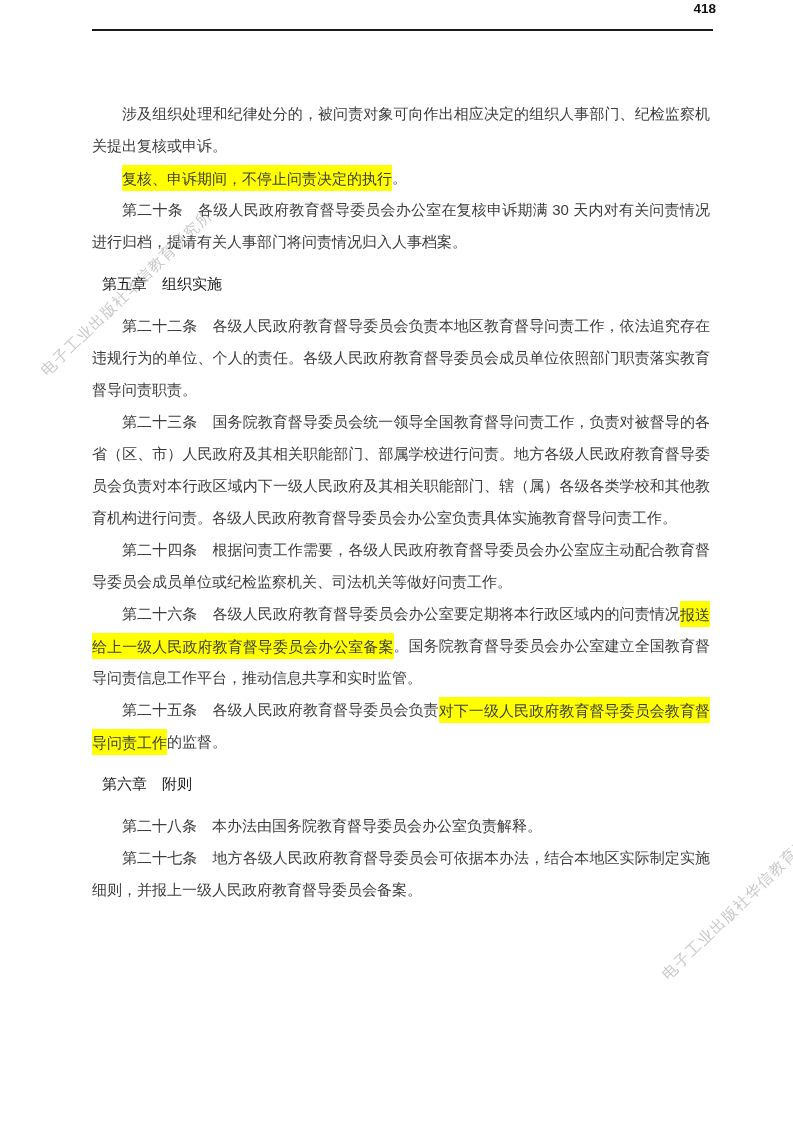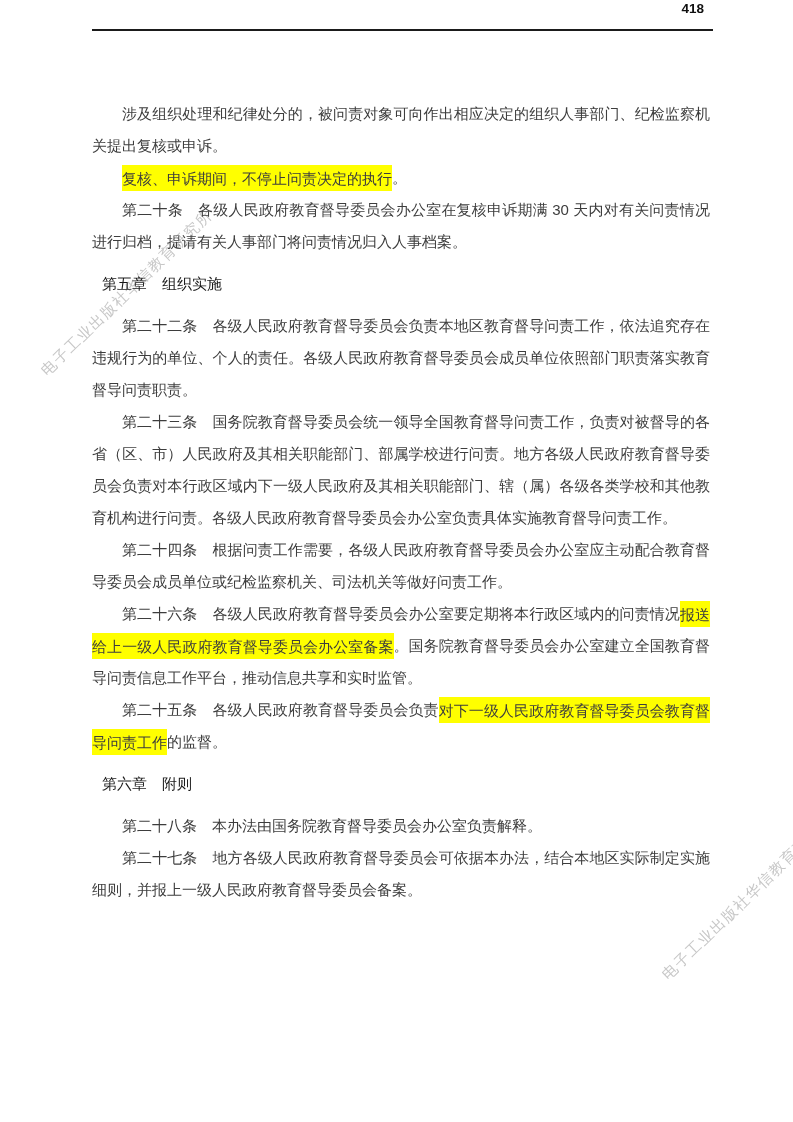--- a/index.html
+++ b/index.html
@@ -12,21 +12,21 @@
   }
   html,body{margin:0;padding:0;background:#fff;}
   .page{
     position:relative;
     width:793px;height:1122px;
     background:var(--paper);
     overflow:hidden;
     font-family:"Liberation Sans","DejaVu Sans",sans-serif;
   }
   .pagenum{
-    position:absolute;top:0;right:89px;
+    position:absolute;top:0;right:77px;
     font-size:13.5px;font-weight:700;color:#101010;
     line-height:18px;
   }
   .rule{
     position:absolute;left:92px;top:29px;
     width:621px;height:2px;background:var(--rule);
   }
   .watermark{
     position:absolute;z-index:0;
     color:var(--wm);

